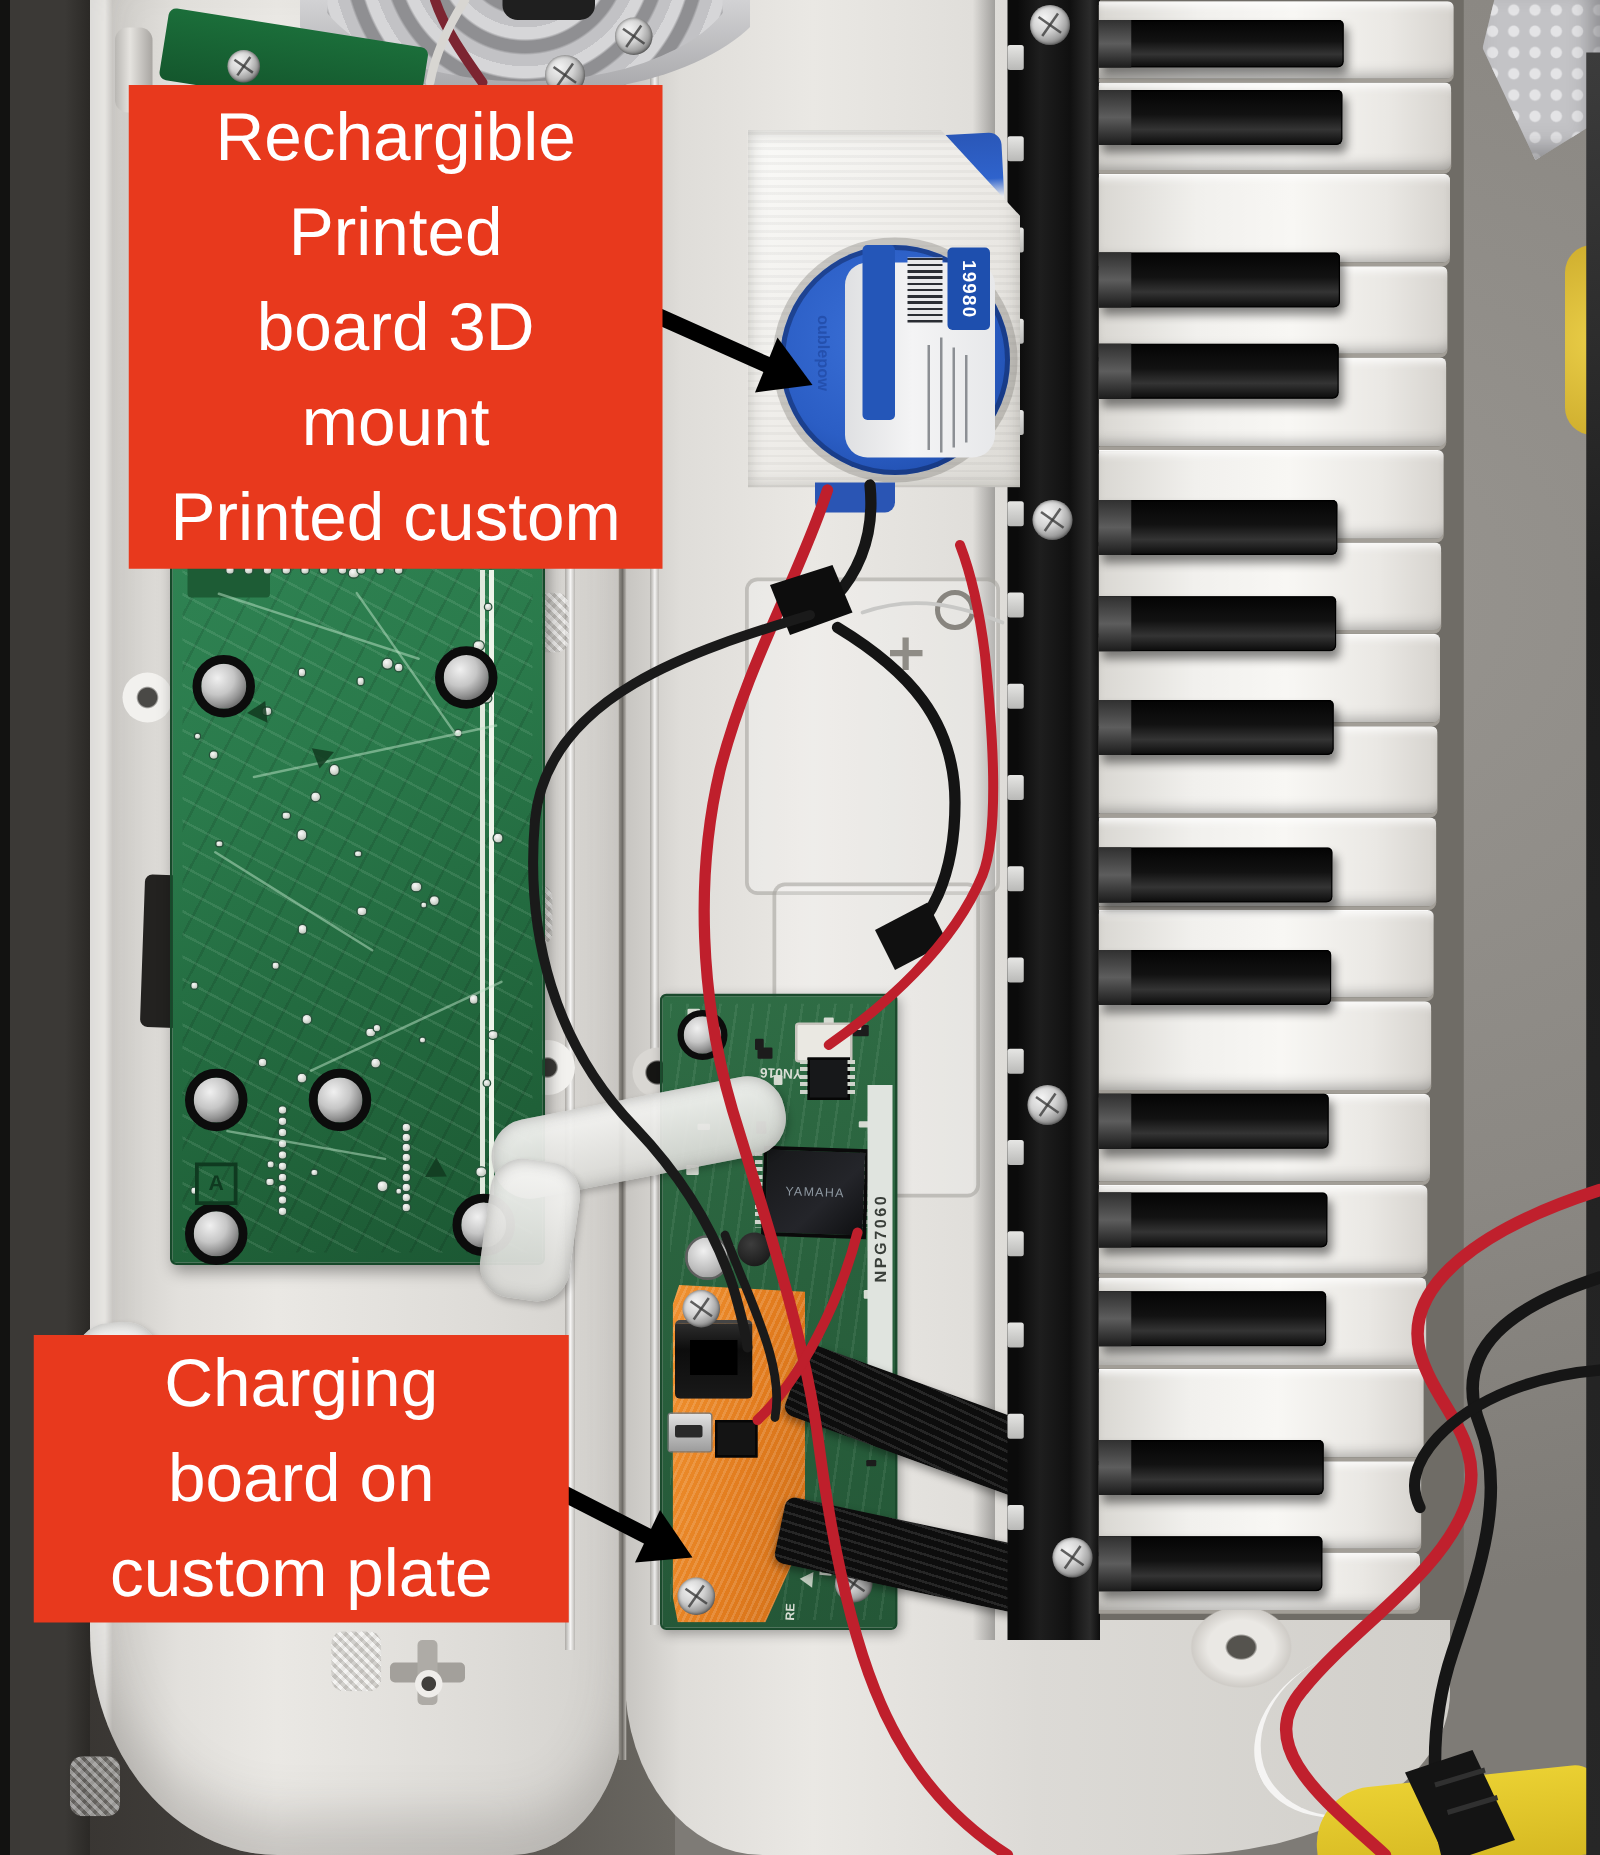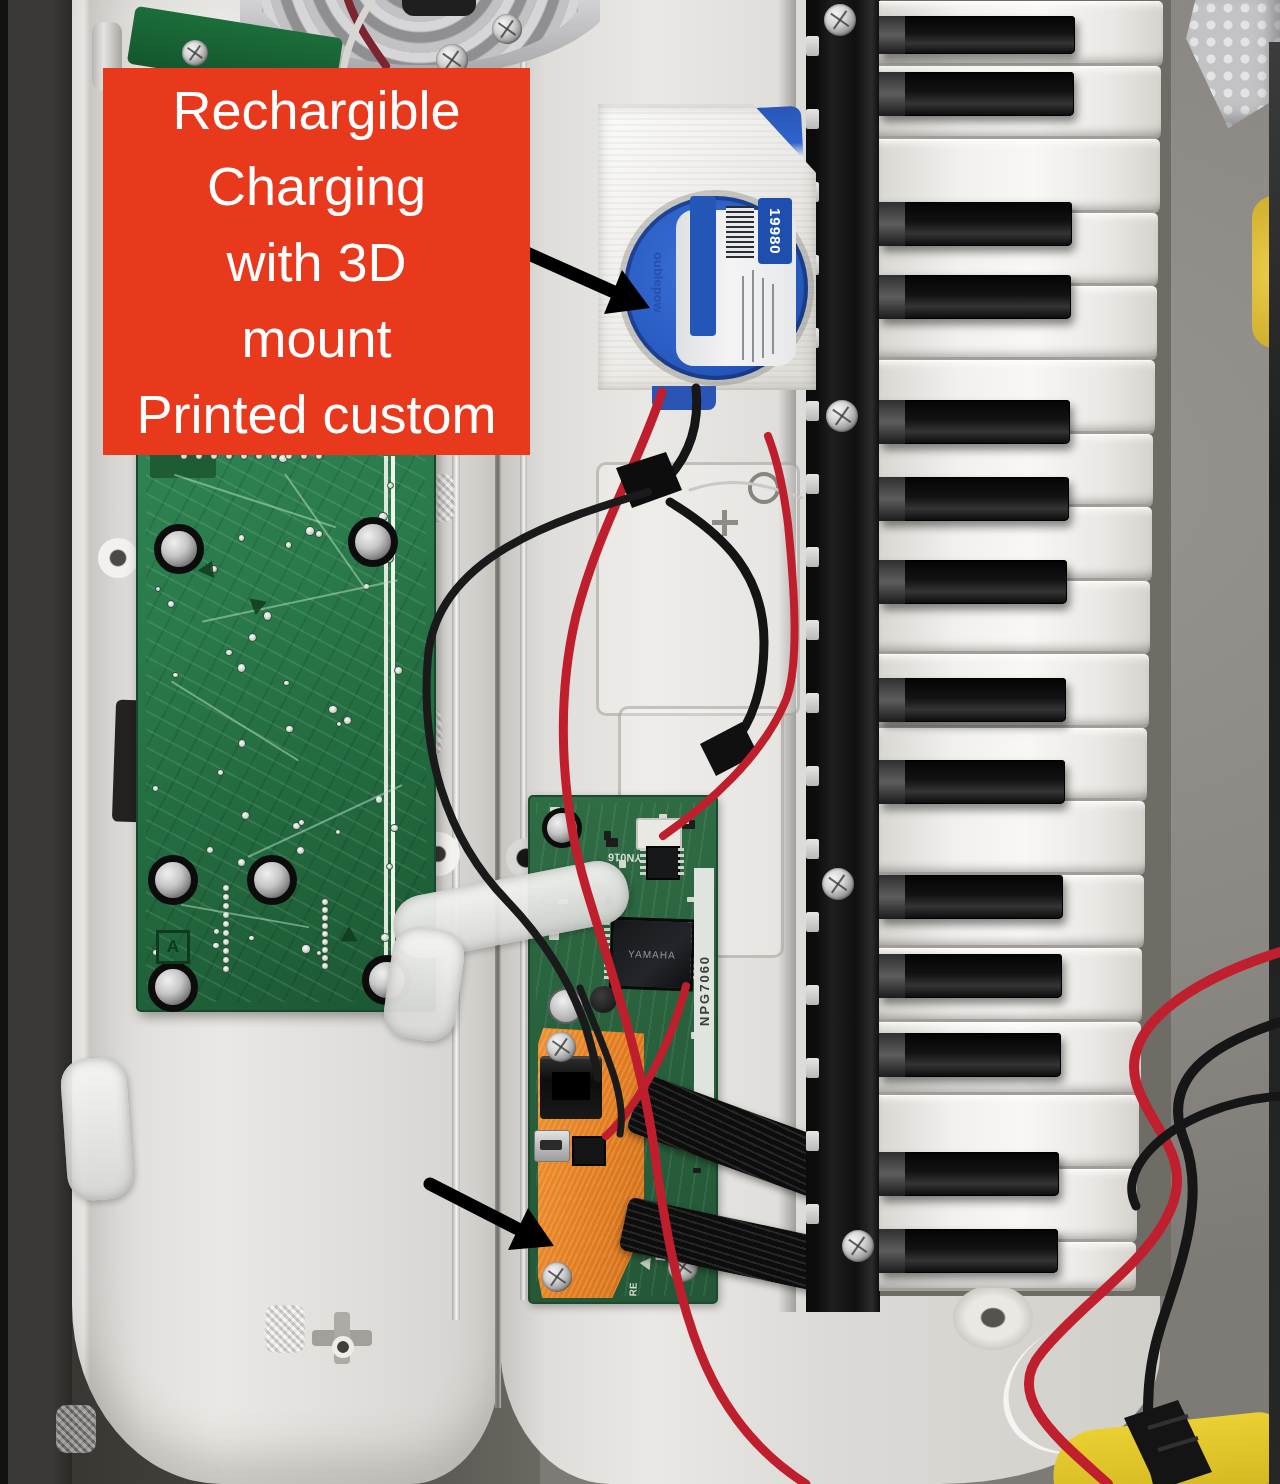--- a/index.html
+++ b/index.html
@@ -407,18 +407,23 @@
     <line x1="1148" y1="1428" x2="1188" y2="1416" stroke="#303030" stroke-width="4"></line>
     <line x1="1158" y1="1450" x2="1198" y2="1438" stroke="#303030" stroke-width="4"></line>
     <path d="M520,250 L614,292" stroke="#000" stroke-width="13" stroke-linecap="round"></path>
     <polygon points="650,308 604,314 622,270" fill="#000"></polygon>
     <path d="M430,1184 L518,1229" stroke="#000" stroke-width="13" stroke-linecap="round"></path>
     <polygon points="554,1246 508,1250 528,1208" fill="#000"></polygon>
   </svg>
 
   <div class="abs note" style="left:103px;top:68px;width:427px;height:387px;">
     <span>Rechargible</span>
-    <span>Charging</span>
-    <span>with 3D</span>
+    <span>Printed</span>
+    <span>board 3D</span>
     <span>mount</span>
     <span>Printed custom</span>
   </div>
+  <div class="abs note" style="left:27px;top:1068px;width:428px;height:230px;">
+    <span>Charging</span>
+    <span>board on</span>
+    <span>custom plate</span>
+  </div>
 </div>
 
 </body></html>

